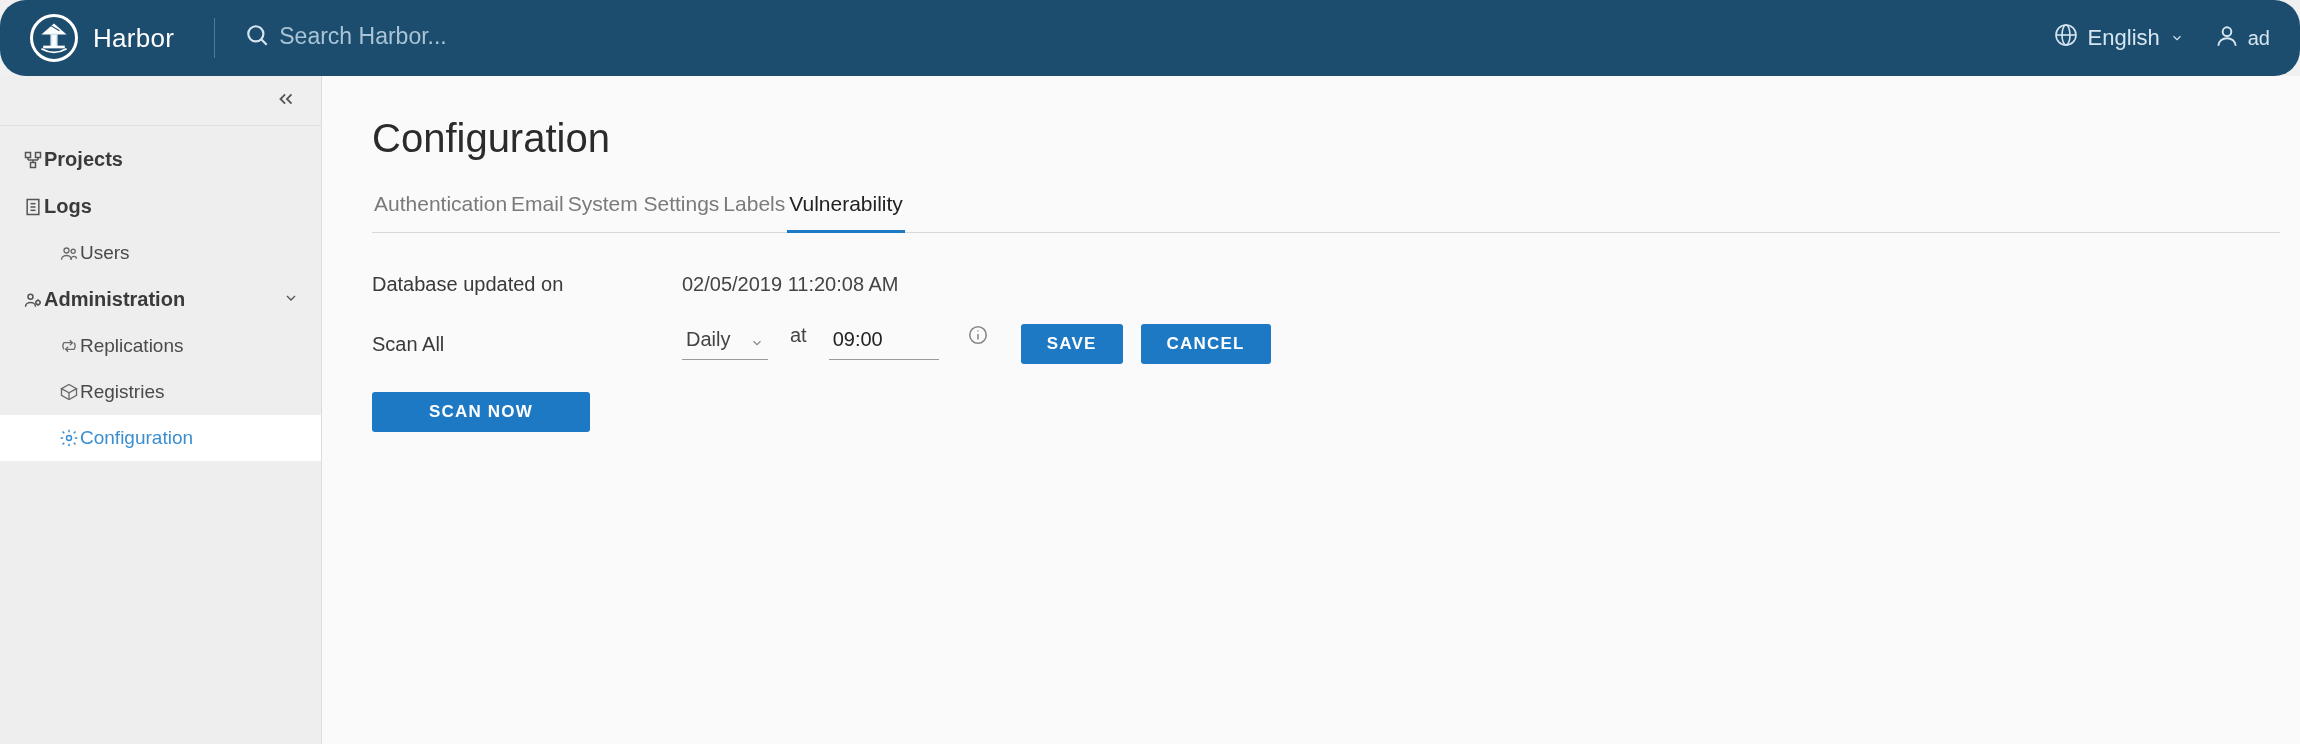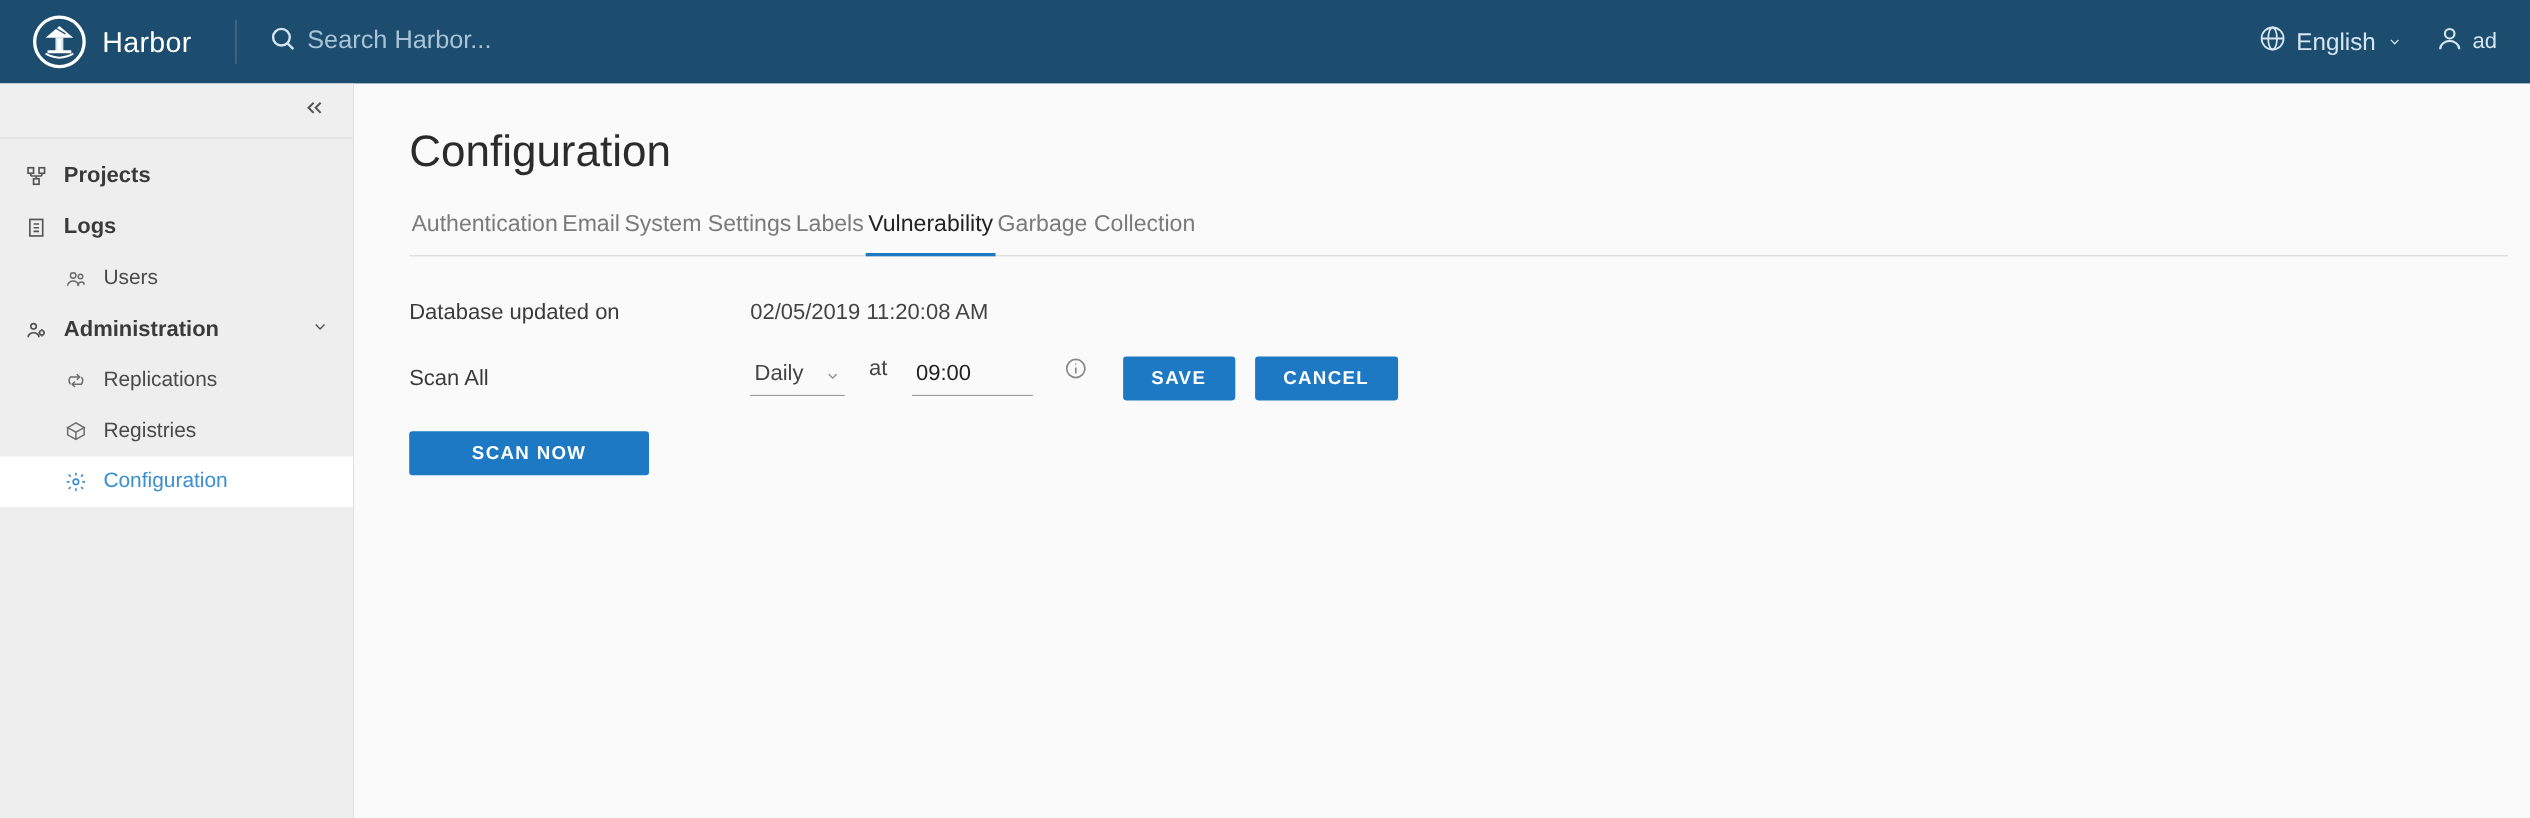--- a/index.html
+++ b/index.html
@@ -12,20 +12,21 @@
     background: #1b4965;
     background: #1c4d6e;
     background: #1d5078;
     background: #1a4b6c;
     background: #19486b;
     background: #1b4c6f;
     display: flex;
     align-items: center;
     padding: 0 30px 0 30px;
     color: #cfe3f0;
+    border-radius: 26px;
   }
   .header { background:#1a4d6f; }
   .header { background:#1b4d6f; }
   .header { background:#1c4e70; }
   .header { background:#1b5075; }
   .header { background:#1a4c6e; }
   .header { background:#1b4e70; }
   .header { background:#1a4b6c; }
   .header { background:#1a4b6d; }
   .header { background:#1b4d70; }
@@ -121,21 +122,21 @@
   .body { display:flex; height: calc(744px - 76px); }
   .sidebar {
     width: 322px; background:#eeeeee; border-right:1px solid #ddd;
     display:flex; flex-direction:column;
   }
   .collapse-row { height:50px; display:flex; align-items:center; justify-content:flex-end; padding-right:24px; border-bottom:1px solid #e0e0e0; background:#efefef;}
   .collapse-row svg { stroke:#555; }
 
   .nav { padding-top:10px; }
   .nav-item {
-    display:flex; gap:14px;
+    display:flex; 
     padding:12px 22px; font-size:20px; color:#3a3a3a; cursor:pointer;
     font-weight:600;
   }
   .nav-item.sub { padding-left:58px; font-weight:400; font-size:19px; color:#4a4a4a;}
   .nav-item.sub.active { background:#ffffff; color:#3b8ed0; }
   .nav-item.sub.active .icon { color:#3b8ed0; }
   .nav-item .chev { margin-left:auto; }
   .nav-item .icon { width:22px; display:flex; align-items:center; justify-content:center; color:#6b6b6b;}
   .nav-item.top .icon svg { stroke:#555; }
   .nav-item.sub.active svg { stroke:#3b8ed0; }
@@ -336,21 +337,20 @@
 
   <div class="main">
     <h1 class="page-title">Configuration</h1>
 
     <div class="tabs">
       <div class="tab">Authentication</div>
       <div class="tab">Email</div>
       <div class="tab">System Settings</div>
       <div class="tab">Labels</div>
       <div class="tab active">Vulnerability</div>
-      <div class="tab">Garbage Collection</div>
     </div>
 
     <div class="form-area">
       <div class="row">
         <div class="label-col">Database updated on</div>
         <div class="val-text">02/05/2019 11:20:08 AM</div>
       </div>
 
       <div class="row">
         <div class="label-col">Scan All</div>

